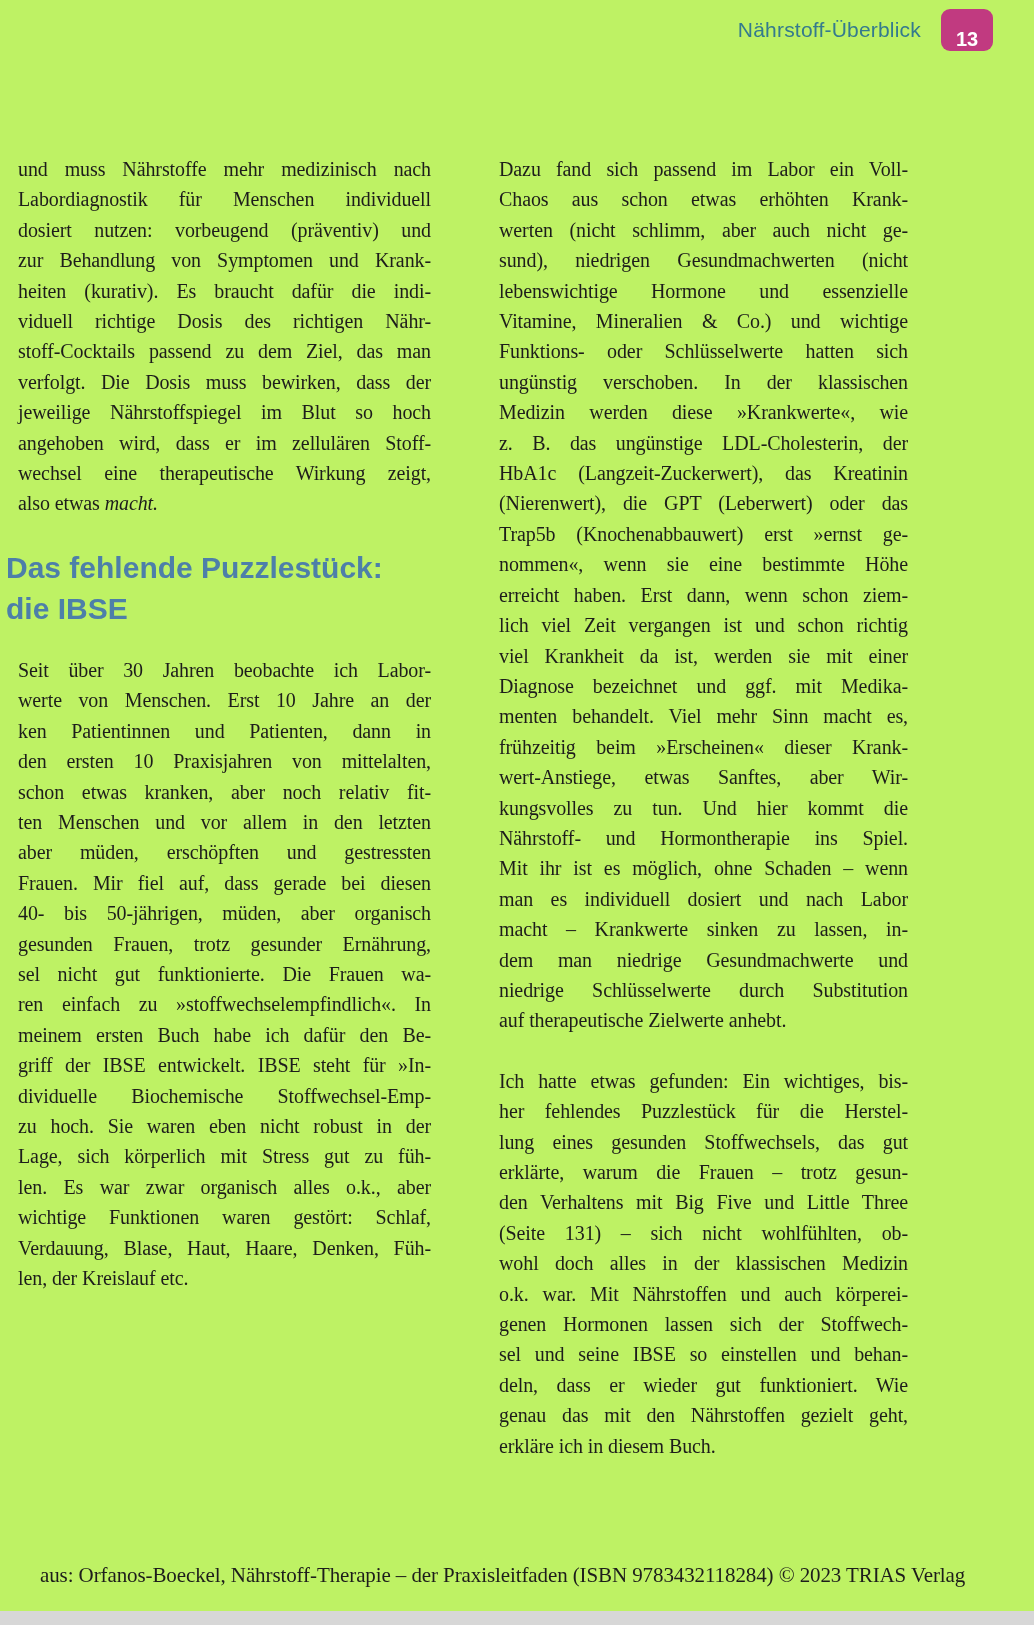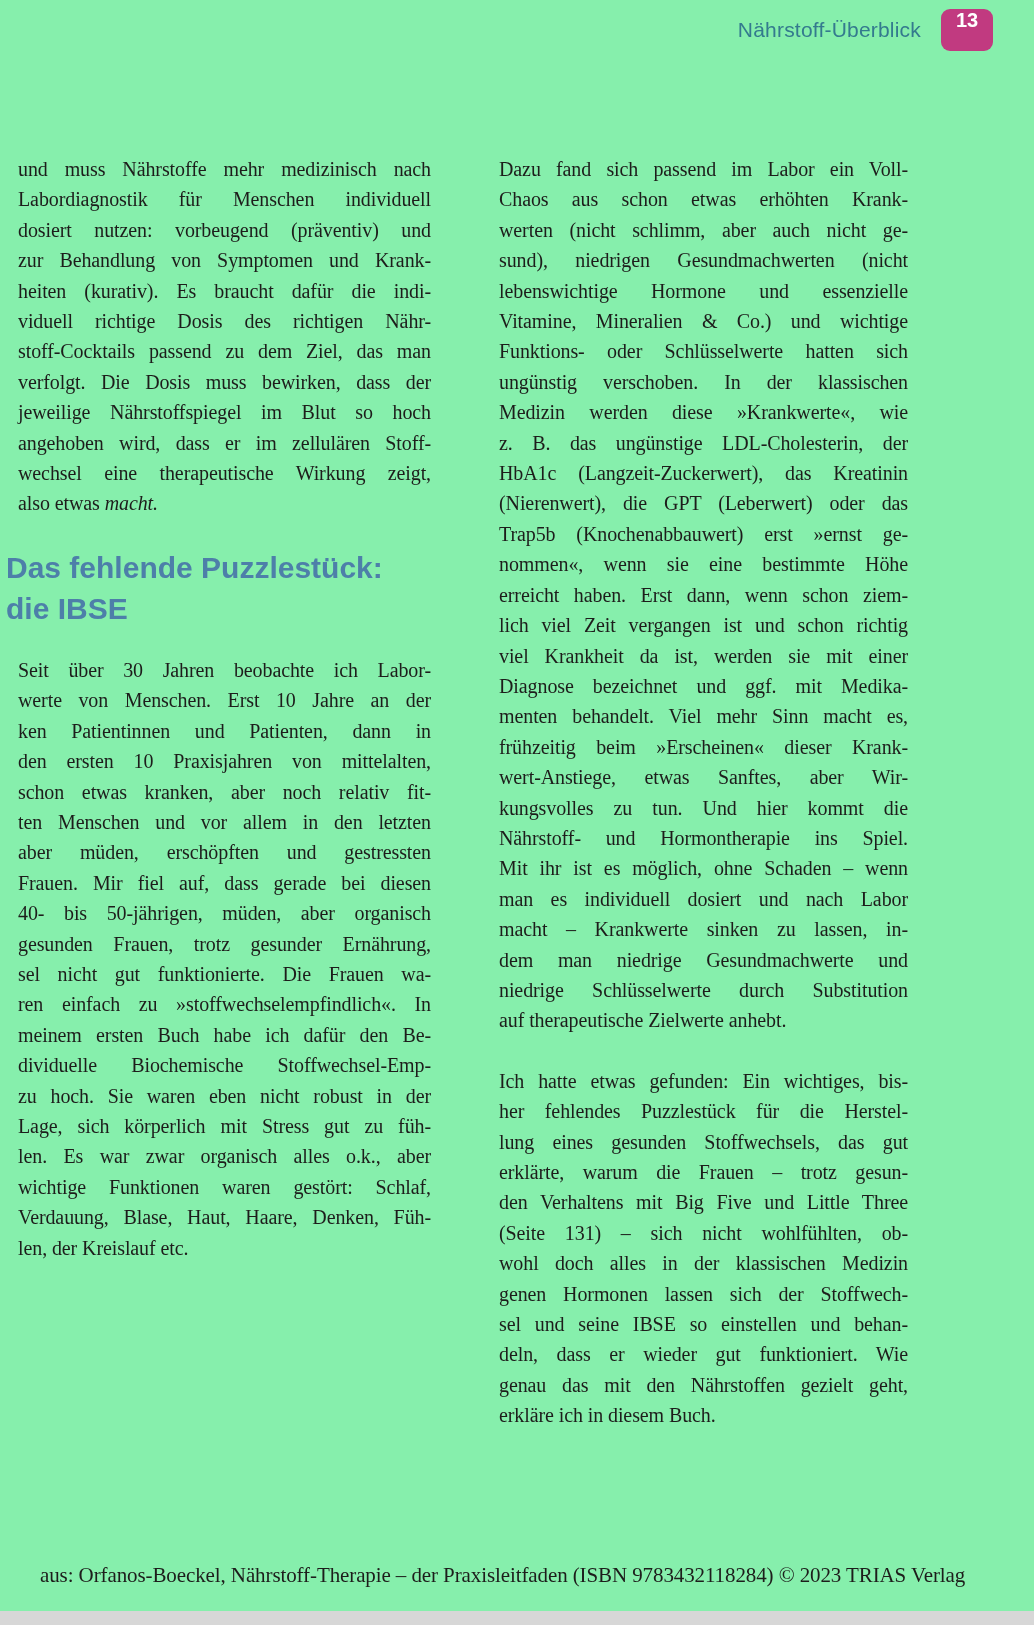--- a/index.html
+++ b/index.html
@@ -1,20 +1,20 @@
 <!DOCTYPE html>
 <html><head>
 <meta charset="utf-8">
 <style>
   html, body { margin: 0; padding: 0; background: #ffffff; }
   .page {
     position: relative;
     width: 1034px;
     height: 1625px;
-    background: #86efac;
+    background: #bef264;
     font-family: "Liberation Serif", serif;
     color: #1d1d1b;
     overflow: hidden;
   }
   
   .header {
     position: absolute;
     top: 9px;
     left: 0;
     right: 41px;
@@ -30,21 +30,21 @@
     color: #347a8e;
     letter-spacing: 0.2px;
   }
   .page-number-badge {
     width: 52px;
     height: 42px;
     background: #c13a80;
     border-radius: 9px;
     color: #ffffff;
     display: flex;
-    align-items: flex-start;
+    align-items: flex-end;
     justify-content: center;
     font-family: "Liberation Sans", sans-serif;
     font-size: 20px;
     font-weight: bold;
   }
   
   .col {
     position: absolute;
     top: 142px;
     font-size: 20px;
@@ -137,20 +137,21 @@
         <div class="tl">den ersten 10 Praxisjahren von mittelalten,</div>
         <div class="tl">schon etwas kranken, aber noch relativ fit-</div>
         <div class="tl">ten Menschen und vor allem in den letzten</div>
         <div class="tl">aber müden, erschöpften und gestressten</div>
         <div class="tl">Frauen. Mir fiel auf, dass gerade bei diesen</div>
         <div class="tl">40- bis 50-jährigen, müden, aber organisch</div>
         <div class="tl">gesunden Frauen, trotz gesunder Ernährung,</div>
         <div class="tl">sel nicht gut funktionierte. Die Frauen wa-</div>
         <div class="tl">ren einfach zu »stoffwechselempfindlich«. In</div>
         <div class="tl">meinem ersten Buch habe ich dafür den Be-</div>
+        <div class="tl">griff der IBSE entwickelt. IBSE steht für »In-</div>
         <div class="tl">dividuelle Biochemische Stoffwechsel-Emp-</div>
         <div class="tl">zu hoch. Sie waren eben nicht robust in der</div>
         <div class="tl">Lage, sich körperlich mit Stress gut zu füh-</div>
         <div class="tl">len. Es war zwar organisch alles o.k., aber</div>
         <div class="tl">wichtige Funktionen waren gestört: Schlaf,</div>
         <div class="tl">Verdauung, Blase, Haut, Haare, Denken, Füh-</div>
         <div class="tl">len, der Kreislauf etc.</div>
       </div>
   </section>
 
@@ -187,20 +188,21 @@
         <div class="tl">auf therapeutische Zielwerte anhebt.</div>
       </div>
     <div class="para para-gap" data-bind-lines="right_column.para2_lines">
         <div class="tl">Ich hatte etwas gefunden: Ein wichtiges, bis-</div>
         <div class="tl">her fehlendes Puzzlestück für die Herstel-</div>
         <div class="tl">lung eines gesunden Stoffwechsels, das gut</div>
         <div class="tl">erklärte, warum die Frauen – trotz gesun-</div>
         <div class="tl">den Verhaltens mit Big Five und Little Three</div>
         <div class="tl">(Seite 131) – sich nicht wohlfühlten, ob-</div>
         <div class="tl">wohl doch alles in der klassischen Medizin</div>
+        <div class="tl">o.k. war. Mit Nährstoffen und auch körperei-</div>
         <div class="tl">genen Hormonen lassen sich der Stoffwech-</div>
         <div class="tl">sel und seine IBSE so einstellen und behan-</div>
         <div class="tl">deln, dass er wieder gut funktioniert. Wie</div>
         <div class="tl">genau das mit den Nährstoffen gezielt geht,</div>
         <div class="tl">erkläre ich in diesem Buch.</div>
       </div>
   </section>
 
   <footer class="footer">
     <span data-bind="footer.credit">aus: Orfanos-Boeckel, Nährstoff-Therapie – der Praxisleitfaden (ISBN 9783432118284) © 2023 TRIAS Verlag</span>

